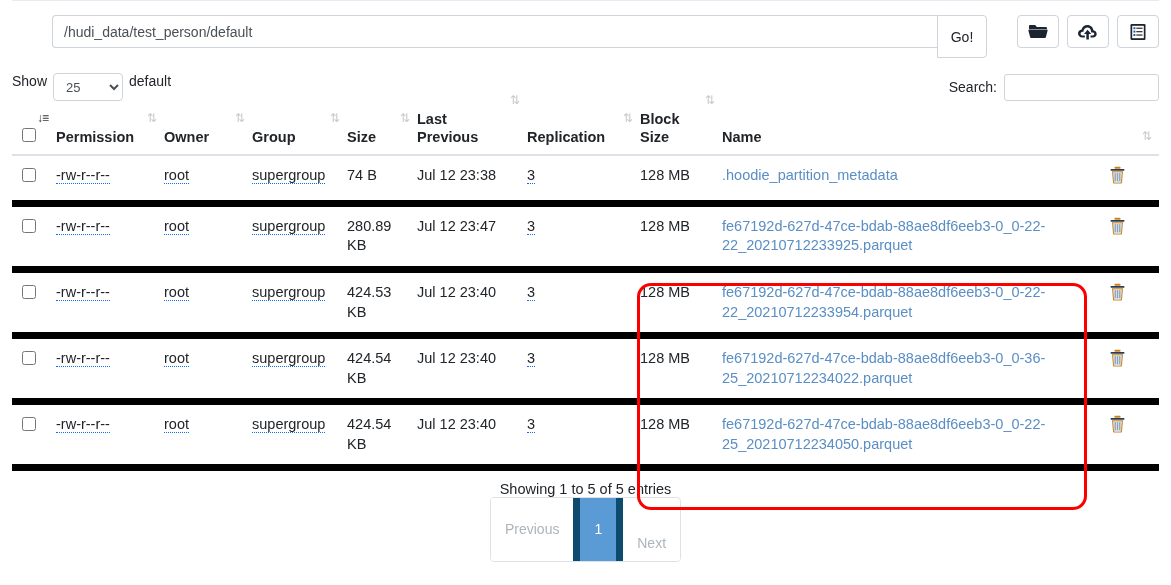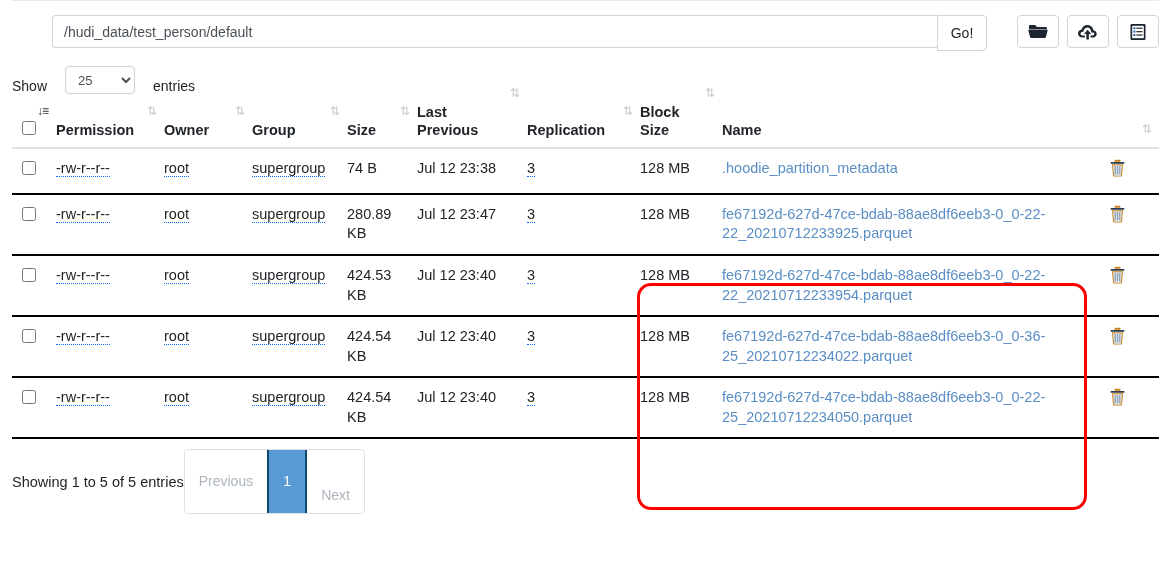--- a/index.html
+++ b/index.html
@@ -58,21 +58,21 @@
     font-family: "Liberation Sans", sans-serif;
     font-size: 14px;
     color: #495057;
     background: #fff;
     border: 1px solid #ced4da;
     border-right: none;
     border-radius: 4px 0 0 4px;
     outline: none;
   }
   .go-btn {
-    height: 36px;
+    height: 43px;
     min-width: 50px;
     padding: 4px 12px;
     font-family: "Liberation Sans", sans-serif;
     font-size: 14px;
     color: #212529;
     background: #fff;
     border: 1px solid #ced4da;
     border-radius: 0 4px 4px 0;
     cursor: pointer;
     line-height: 1;
@@ -99,22 +99,22 @@
   
   .dt-controls {
     display: flex;
     justify-content: space-between;
     align-items: center;
     margin: 14px 0 8px 0;
     height: 30px;
   }
   .dt-length {
     display: flex;
-    align-items: flex-end;
-    gap: 18px;
+    align-items: flex-start;
+    gap: 6px;
     font-size: 14px;
     color: #212529;
   }
   .dt-length select {
     font-family: "Liberation Sans", sans-serif;
     font-size: 13px;
     height: 28px;
     padding: 2px 4px 2px 8px;
     border: 1px solid #ced4da;
     border-radius: 4px;
@@ -170,21 +170,21 @@
     font-size: 12px;
     color: #c8c8c8;
     font-weight: normal;
     letter-spacing: -1px;
     line-height: 1;
   }
   .sort-ico.active { color: #333; }
 
   table.explorer tbody td {
     padding: 10px 8px 10px 0;
-    border-bottom: 2px solid #000000;
+    border-bottom: 7px solid #000000;
     vertical-align: top;
     font-size: 14.5px;
     color: #212529;
     line-height: 1.35;
     word-wrap: break-word;
     overflow-wrap: break-word;
   }
   table.explorer tbody tr:first-child td { border-top: none; }
 
   .col-check   { width: 44px; }
@@ -223,41 +223,42 @@
     border: none;
     padding: 0;
     cursor: pointer;
     display: inline-block;
     line-height: 0;
   }
 
   
   .dt-footer {
     display: flex;
-    justify-content: flex-start;
+    justify-content: space-between;
     align-items: center;
     margin-top: 10px;
+    flex-direction: column;
   }
   .dt-info {
     font-size: 14.5px;
     color: #212529;
   }
   .dt-paginate {
     display: flex;
     border: 1px solid #dee2e6;
     border-radius: 4px;
     overflow: hidden;
   }
   .pg-btn {
     padding: 7px 14px;
     font-size: 14px;
     background: #fff;
     color: #adb5bd;
     border: none;
-    border-right: 2px solid #0c4a6e;
+    border-right: 7px solid #0c4a6e;
     cursor: pointer;
     font-family: "Liberation Sans", sans-serif;
     line-height: 1.4;
   }
   .pg-btn:last-child { border-right: none; margin-top: 29px; }
   .pg-btn.active {
     background: #5b9bd5;
     color: #fff;
     min-width: 38px;
   }
@@ -314,21 +315,25 @@
           </svg>
         </span>
       </button>
     </div>
   </div>
 
   <div class="dt-controls">
     <div class="dt-length">
       <span>Show</span>
       <select><option value="25">25</option><option value="50">50</option><option value="100">100</option></select>
-      <span>entries</span>
+      <span>default</span>
+    </div>
+    <div class="dt-filter">
+      <span>Search:</span>
+      <input type="text" value="" style="">
     </div>
   </div>
 
   <table class="explorer">
     <thead>
       <tr>
         <th class="col-check">
           <span class="th-inner">
             <span class="sort-ico active">↓≡</span>
             <input type="checkbox" class="row-check" style="">

